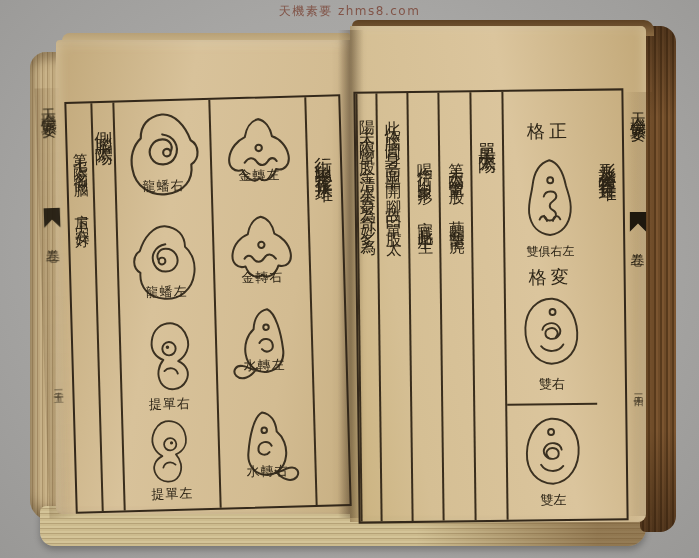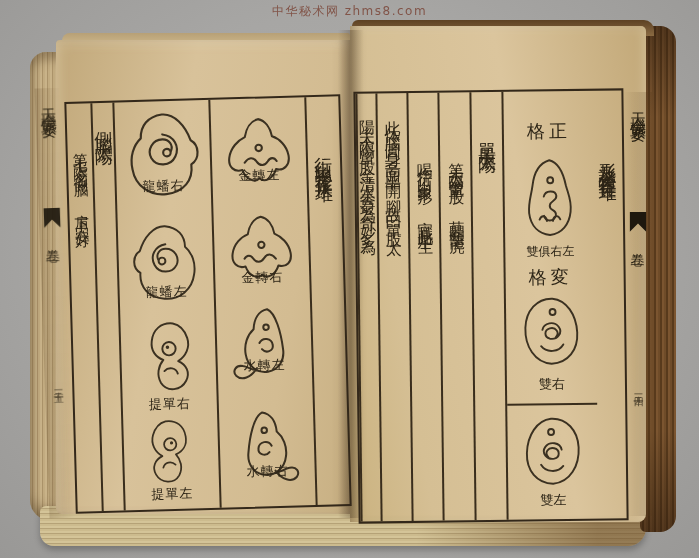--- a/index.html
+++ b/index.html
@@ -125,21 +125,21 @@
     position:absolute;top:120px;left:50%;transform:translateX(-50%);
     width:17px;height:20px;background:#1e180e;
     clip-path:polygon(0 0,100% 0,100% 100%,50% 58%,0 100%);
   }
 </style>
 </head>
 <body>
 
 <div class="scene">
 
-  <div class="watermark">中华秘术网 zhms8.com</div>
+  <div class="watermark">天機素要 zhms8.com</div>
 
   <div class="edge-left"></div>
   <div class="edge-bottom"></div>
   <div class="edge-right"></div>
   <div class="edge-top-right"></div>
   <div class="edge-top-left"></div>
 
   <div class="page-left"></div>
   <div class="page-right"></div>
   <div class="gutter"></div>

